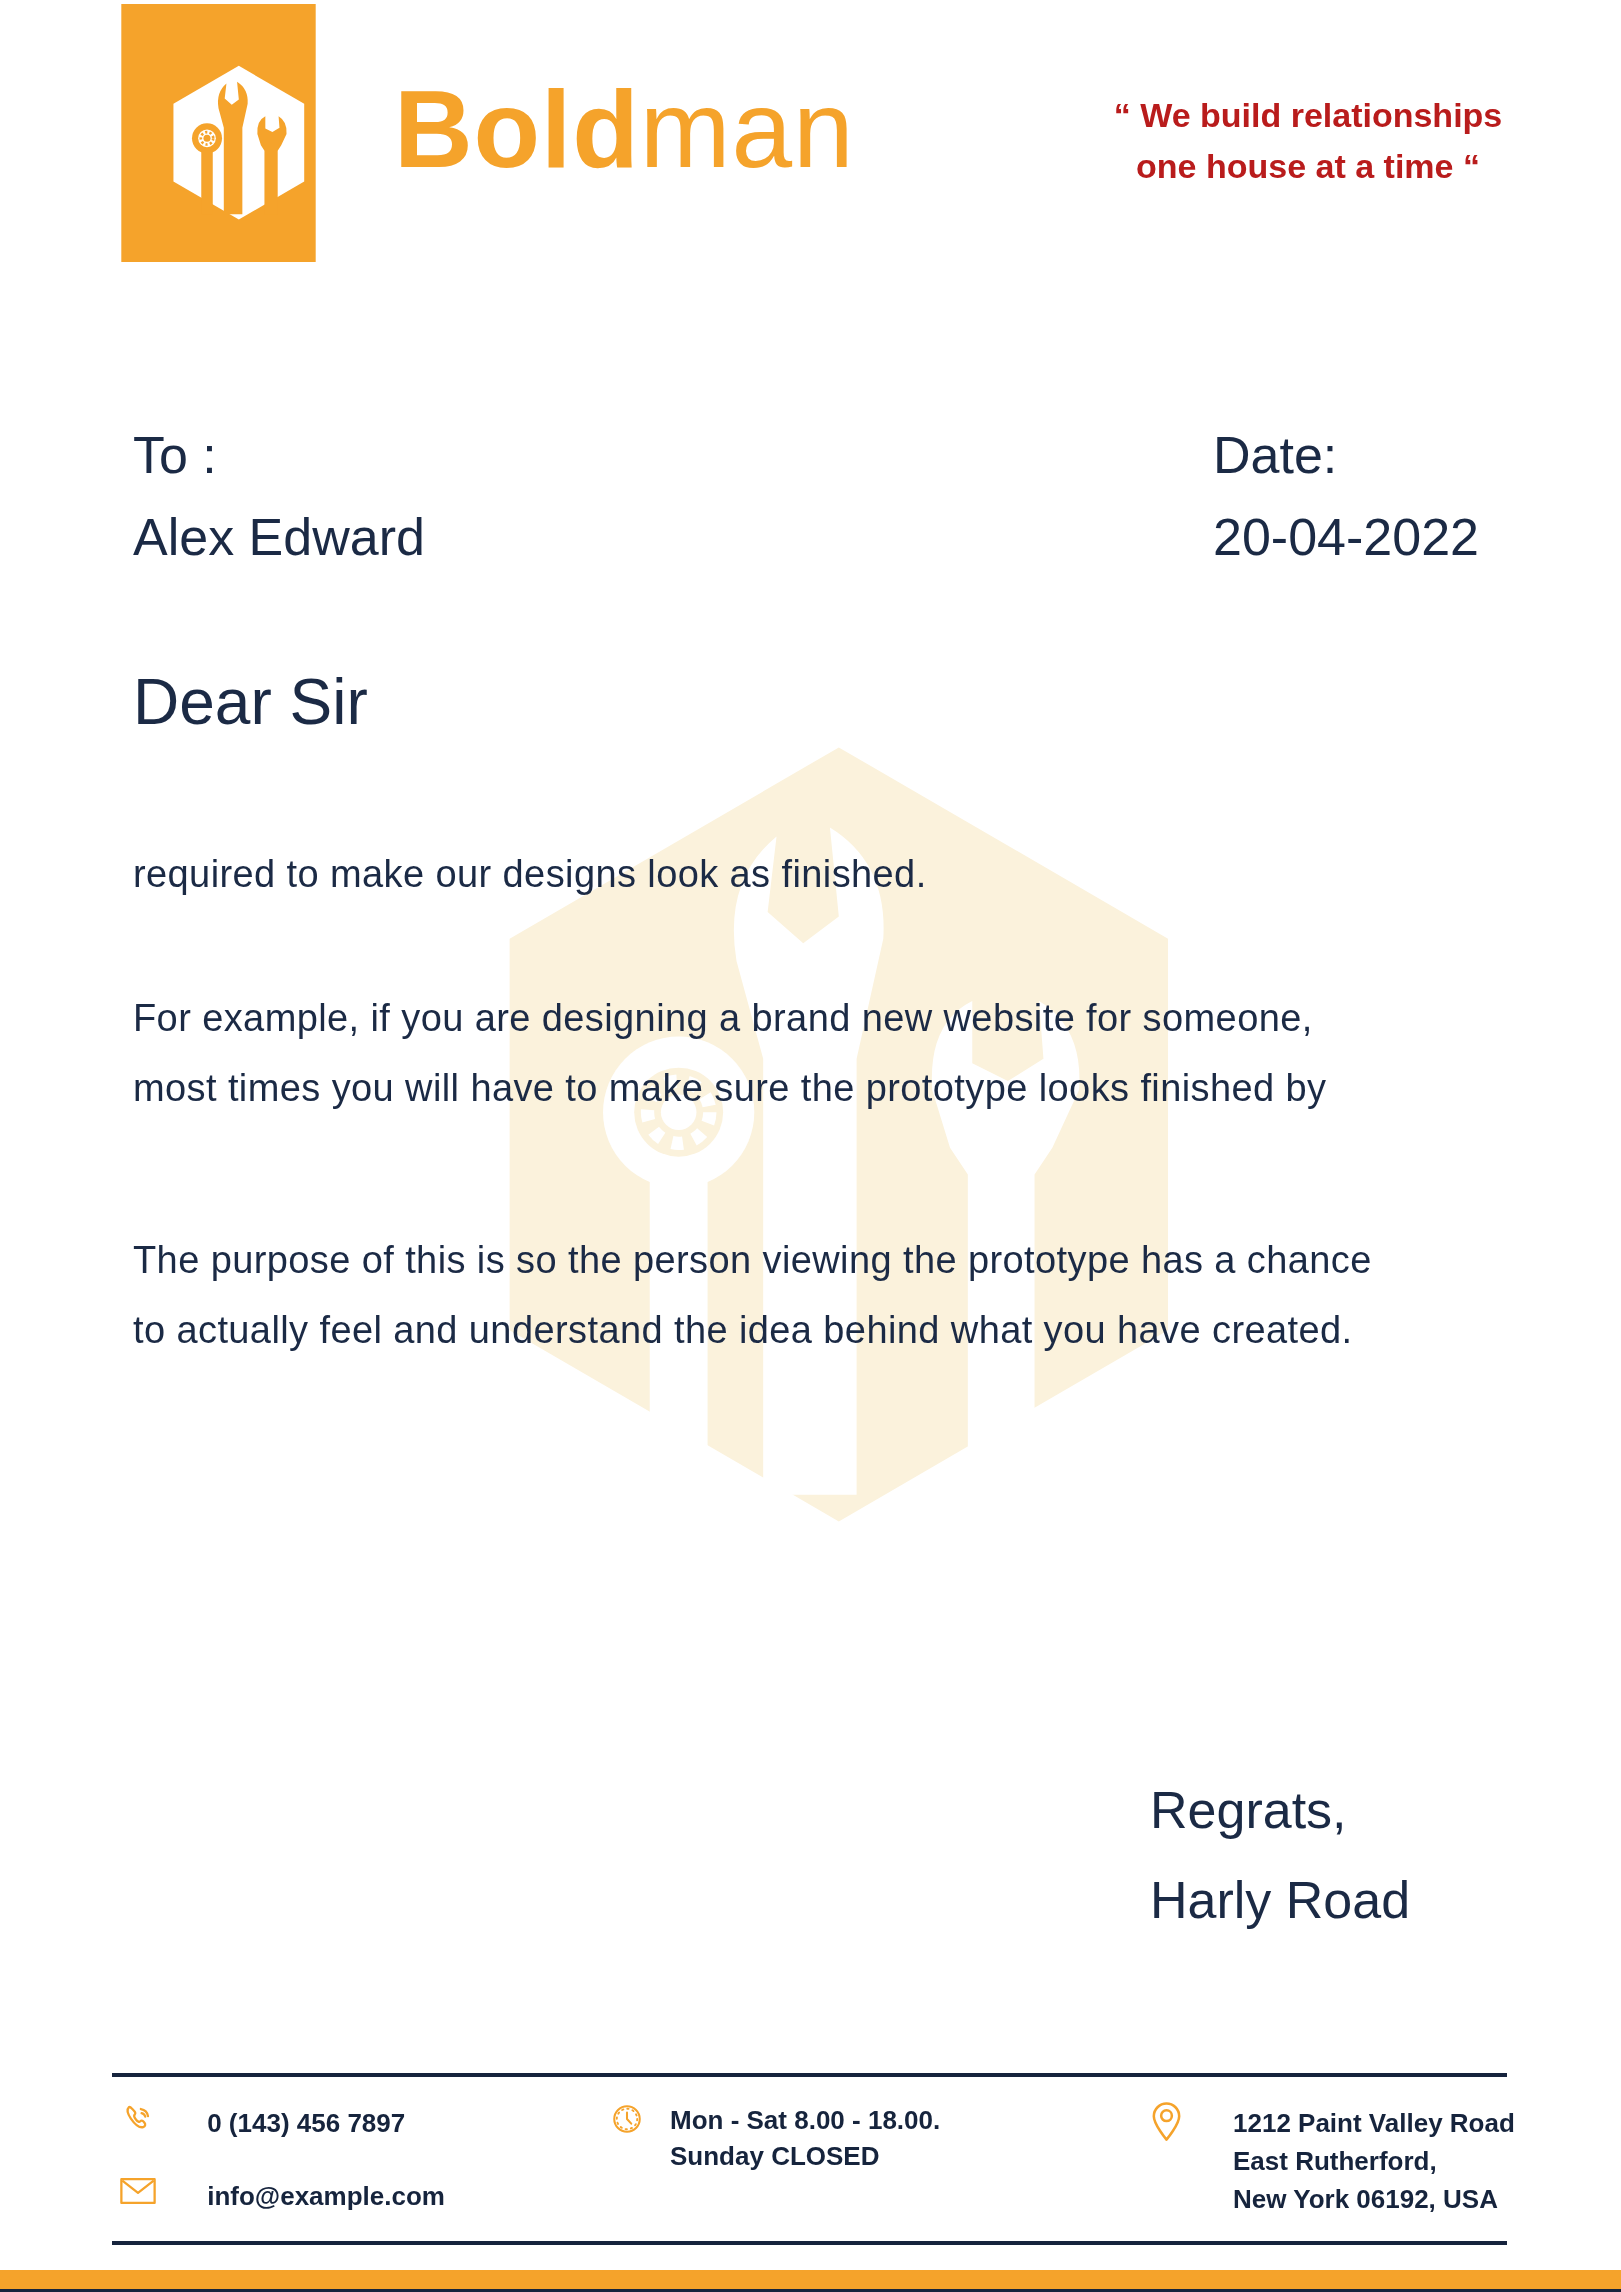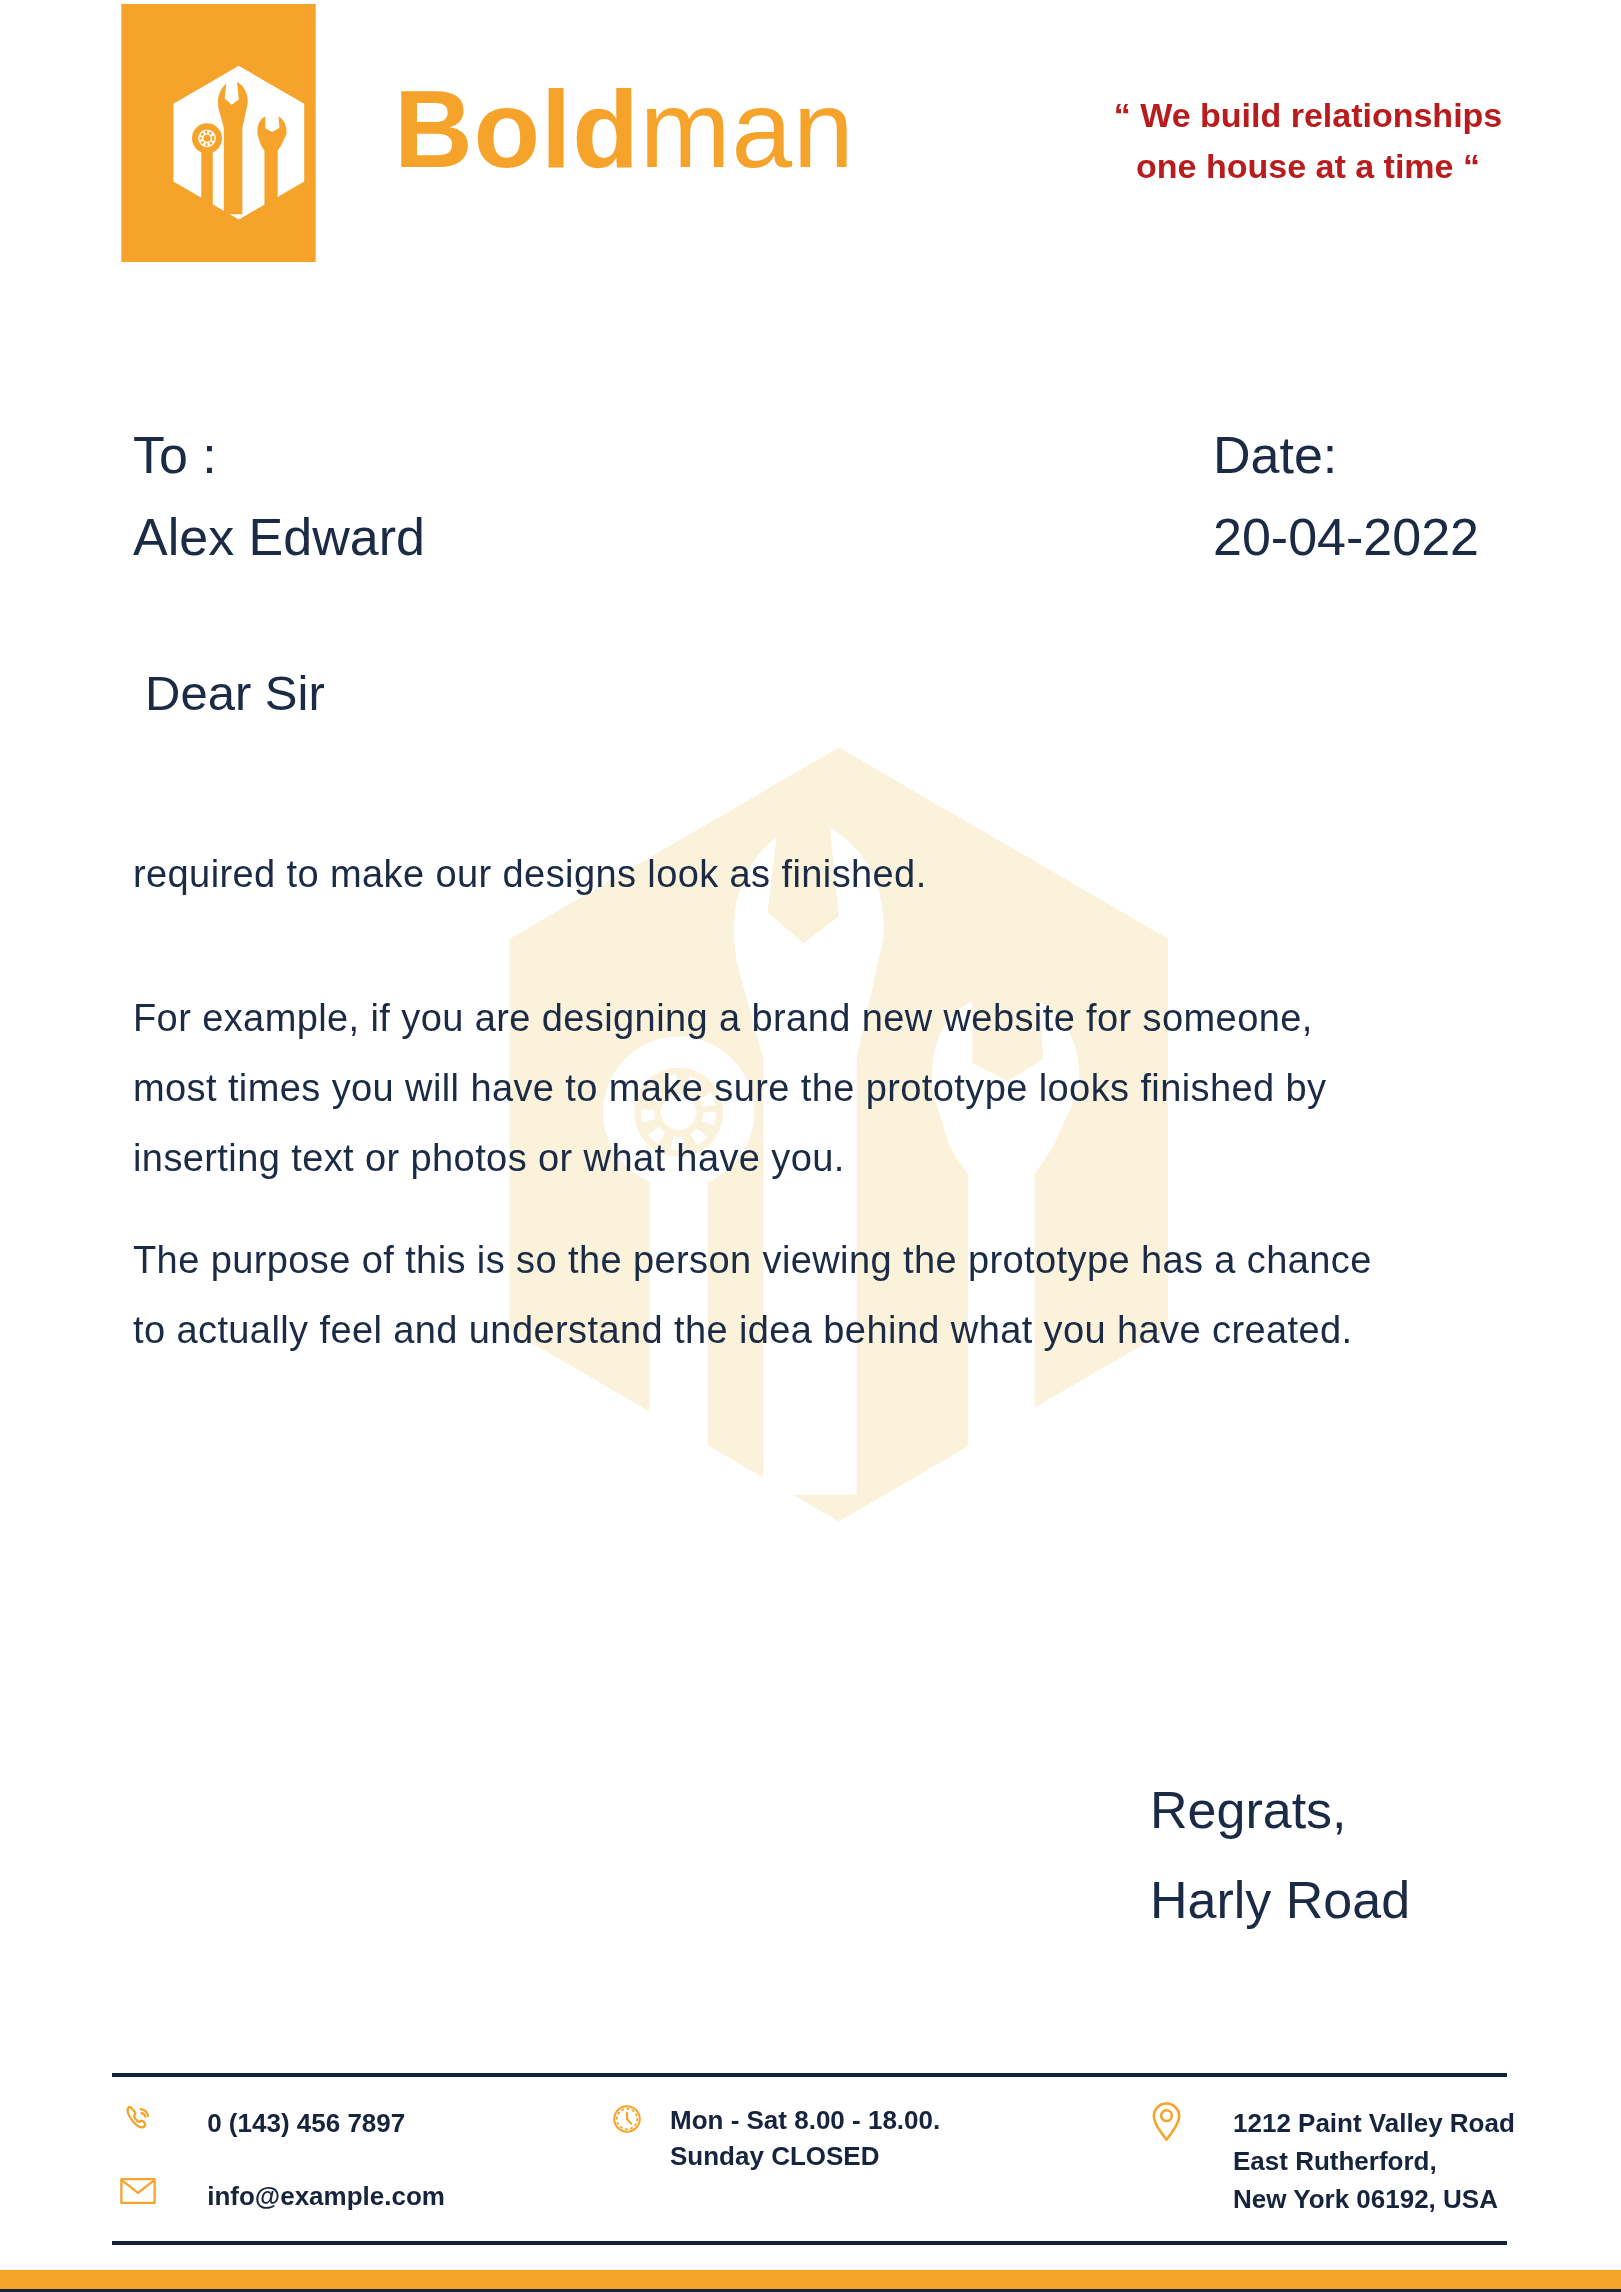--- a/index.html
+++ b/index.html
@@ -23,21 +23,21 @@
   .wordmark .light{font-weight:400;}
   .tagline{
     position:absolute;left:1057px;top:90px;width:502px;
     text-align:center;font-weight:700;font-size:34px;line-height:51px;
     color:#b91c1c;white-space:nowrap;
   }
   
   .to-block{position:absolute;left:133px;top:414px;font-size:52px;line-height:82px;}
   .date-block{position:absolute;left:1213px;top:414px;font-size:52px;line-height:82px;}
   .meta-line{white-space:nowrap;}
-  .salutation{position:absolute;left:145px;top:665px;font-size:49px;white-space:nowrap;}
+  .salutation{position:absolute;left:133px;top:665px;font-size:64px;white-space:nowrap;}
   
   .watermark{position:absolute;left:247px;top:436px;width:979px;height:1299px;pointer-events:none;}
   .para{position:absolute;left:133px;font-size:38px;letter-spacing:0.4px;}
   .para .line{white-space:nowrap;}
   .para-1{top:846px;line-height:56px;}
   .para-2{top:983px;line-height:70px;}
   .para-3{top:1225px;line-height:70px;}
   .closing{position:absolute;left:1150px;top:1780px;font-size:52px;white-space:nowrap;}
   .signature{position:absolute;left:1150px;top:1870px;font-size:52px;white-space:nowrap;}
   
@@ -107,21 +107,20 @@
 
   <div class="salutation">Dear Sir</div>
 
   <div class="para para-1">
     <div class="line">required to make our designs look as finished.</div>
   </div>
 
   <div class="para para-2">
     <div class="line">For example, if you are designing a brand new website for someone,</div>
     <div class="line">most times you will have to make sure the prototype looks finished by</div>
-    <div class="line">inserting text or photos or what have you.</div>
   </div>
 
   <div class="para para-3">
     <div class="line">The purpose of this is so the person viewing the prototype has a chance</div>
     <div class="line">to actually feel and understand the idea behind what you have created.</div>
   </div>
 
   <div class="closing">Regrats,</div>
   <div class="signature">Harly Road</div>
 

